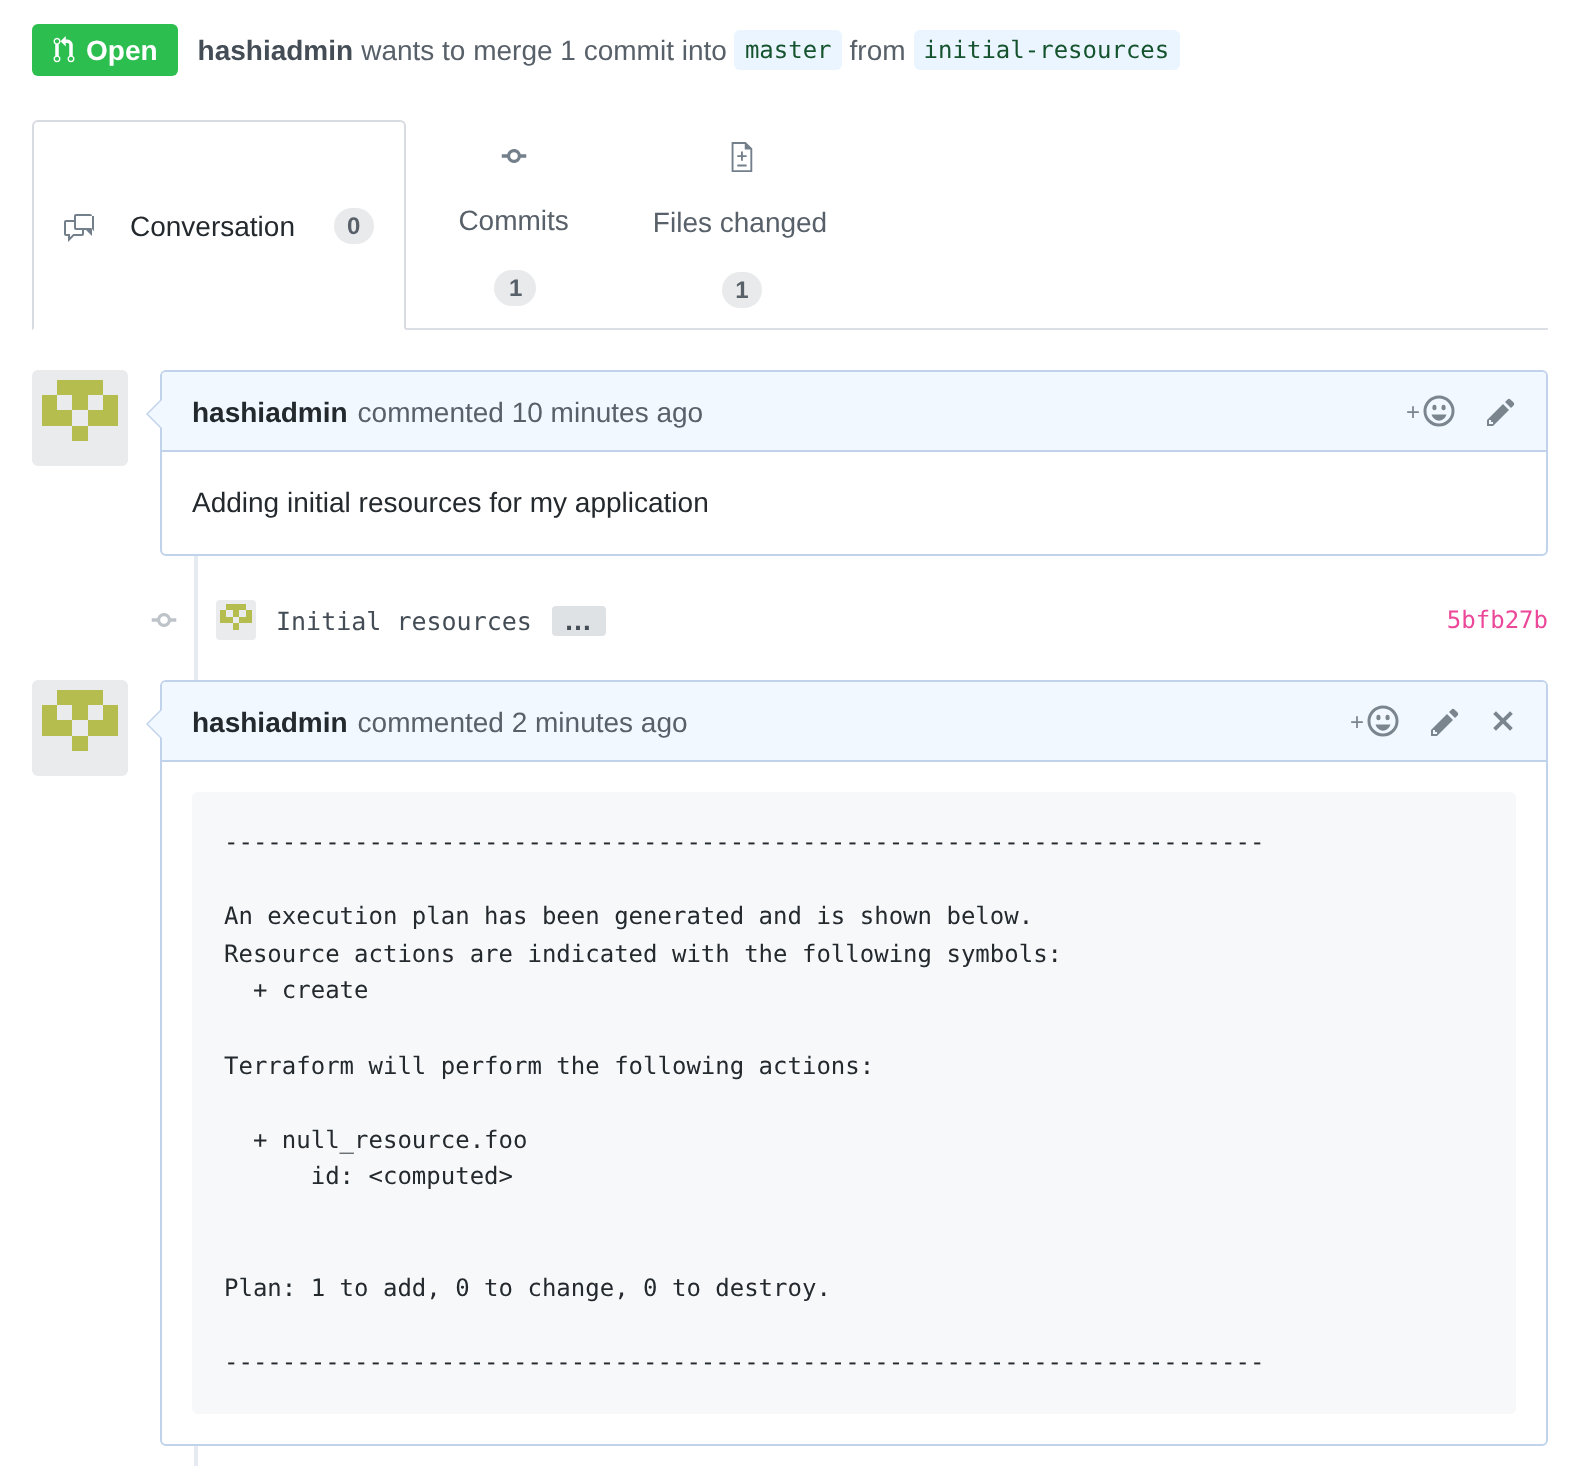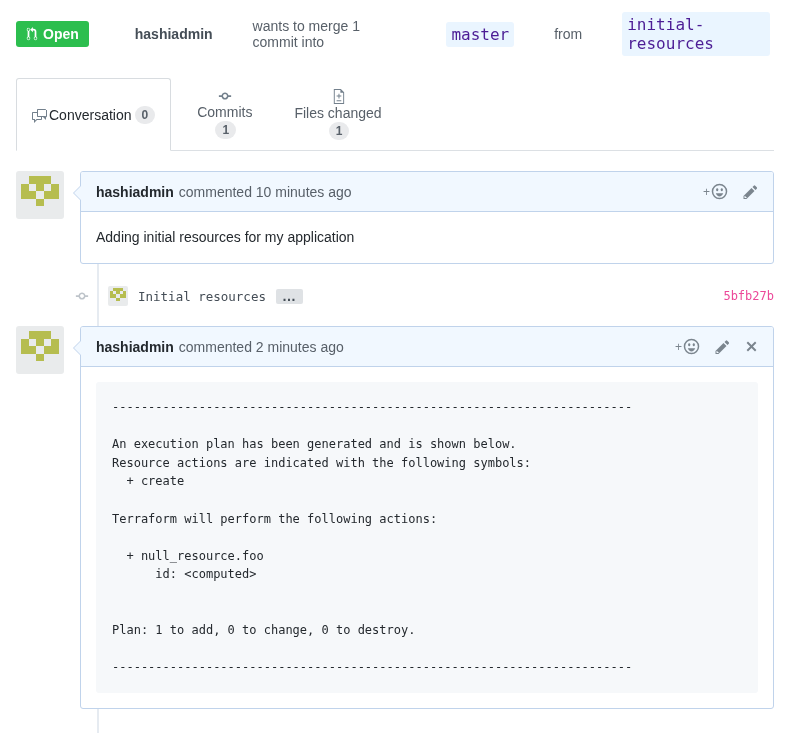--- a/index.html
+++ b/index.html
@@ -8,38 +8,38 @@
     width:790px; height:733px; overflow:hidden;
     background:#fff; color:#24292e;
     font-family:"Liberation Sans","DejaVu Sans",sans-serif;
     font-size:14px;
   }
   .container { padding:0 16px; }
 
   
   .pr-title { margin:14px 0 0; font-size:26px; font-weight:400; line-height:1.25; color:#24292e; }
   .pr-number { color:#a8b1b8; font-weight:400; margin-left:4px; }
-  .pr-meta { margin-top:12px; display:flex; align-items:center; color:#586069;gap:36px; }
+  .pr-meta { margin-top:12px; display:flex; align-items:center; color:#586069; }
   .state-badge {
     display:inline-flex; align-items:center; gap:5px;
     background:#2cbe4e; color:#fff; font-weight:600; font-size:14px;
     padding:5px 10px; border-radius:3px; margin-right:10px;
   }
   .state-badge svg { fill:#fff; }
   .pr-meta .author { font-weight:700; color:#444d56; margin-right:4px; }
   .ref {
     font-family:"DejaVu Sans Mono","Liberation Mono",monospace;
-    font-size:16px; background:#eaf5ff; color:#4c1d95;
+    font-size:12px; background:#eaf5ff; color:#14532d;
     padding:3px 5px; border-radius:3px; margin:0 4px;
   }
 
   
   .tabnav { margin-top:22px; border-bottom:1px solid #dce0e4; display:flex; }
   .tab {
-    display:inline-flex; align-items:center; gap:1px;
+    display:inline-flex; align-items:center; gap:17px;
     padding:10px 15px; font-size:14px; color:#586069;
     border:1px solid transparent; margin-bottom:-1px; cursor:pointer;
     text-decoration:none; background:transparent;
   }
   .tab svg { fill:#73808c; }
   .tab.selected {
     color:#24292e; background:#fff;
     border-color:#d8dce0; border-bottom-color:#fff;
     border-radius:3px 3px 0 0;
   }

